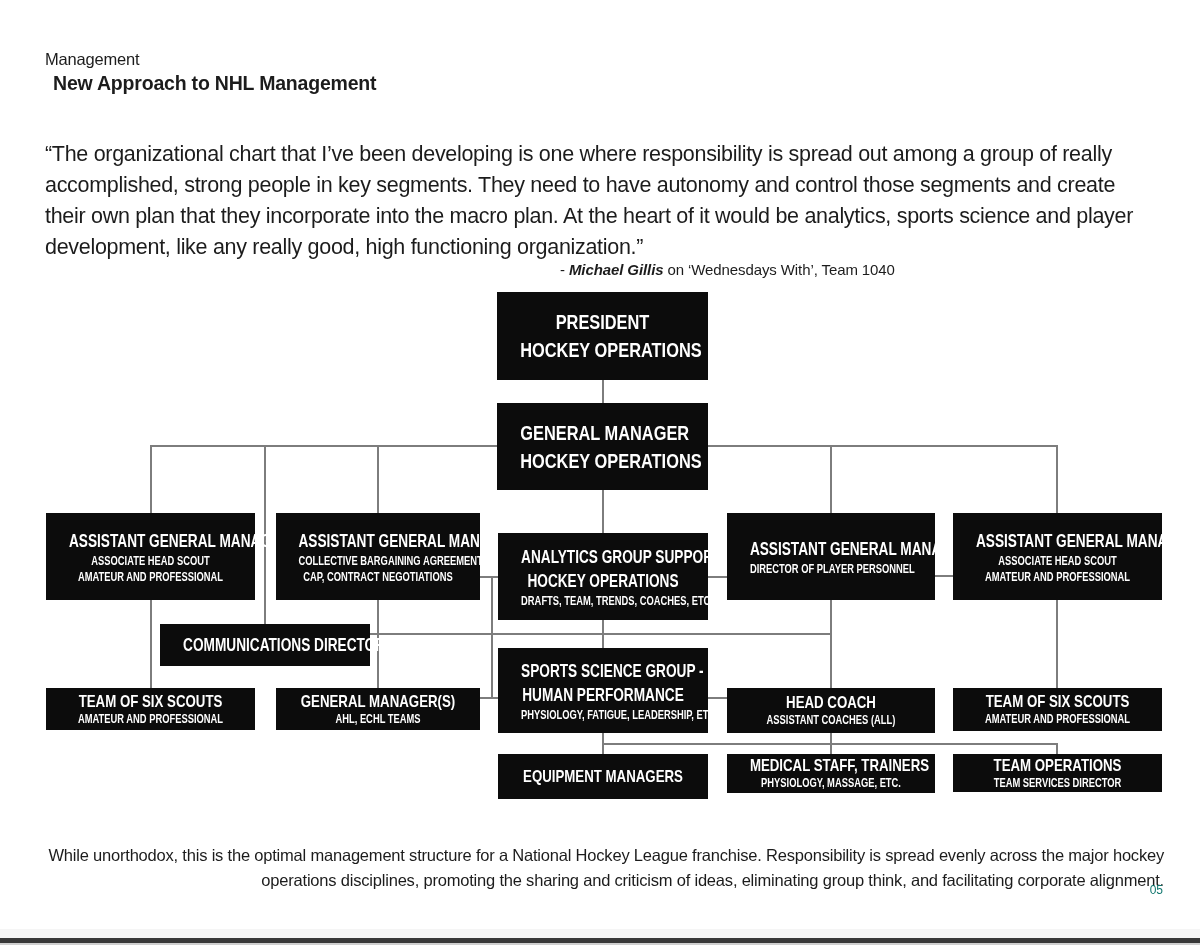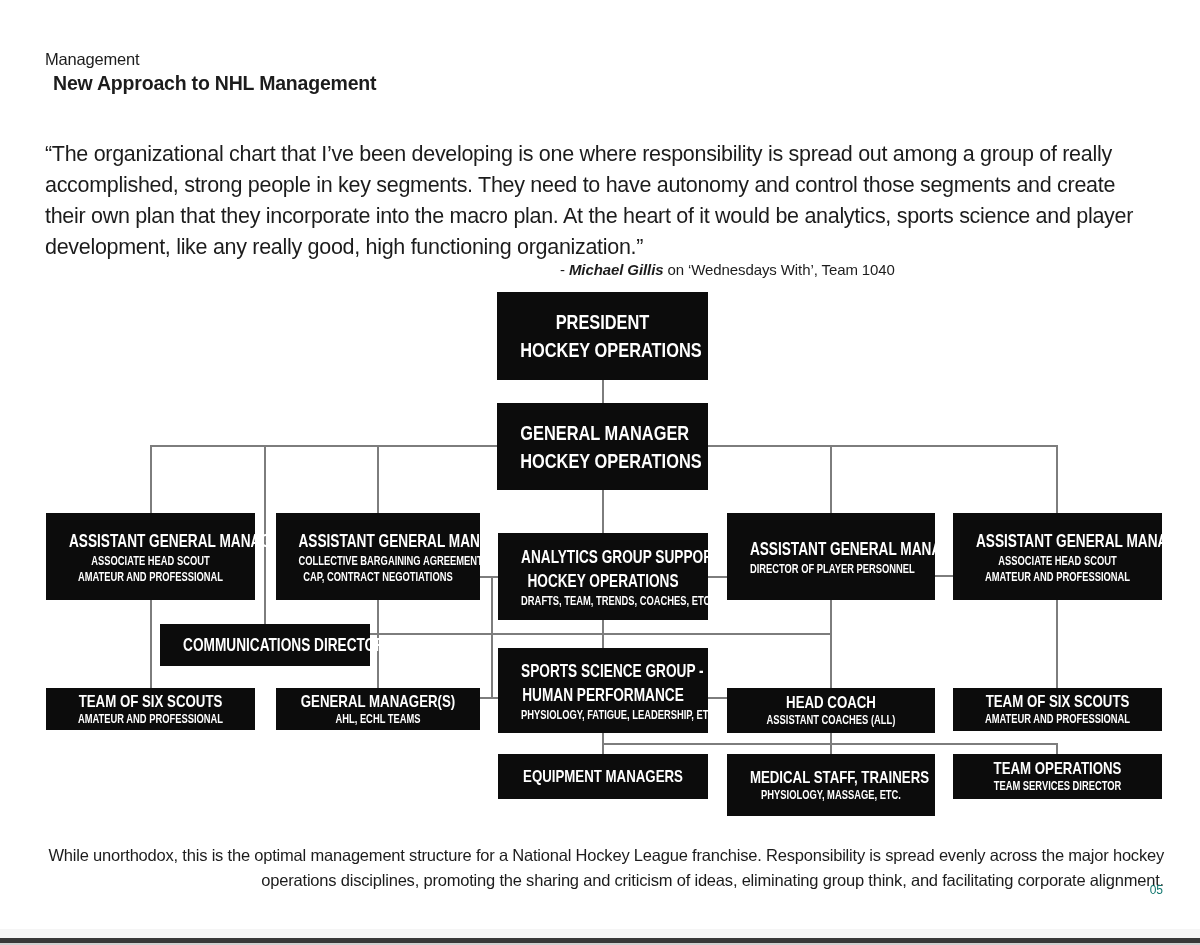--- a/index.html
+++ b/index.html
@@ -34,22 +34,22 @@
   #b-analytics{left:498px;top:533px;width:210px;height:87px}
   #b-agm3{left:727px;top:513px;width:208px;height:87px}
   #b-agm4{left:953px;top:513px;width:209px;height:87px}
   #b-comms{left:160px;top:624px;width:210px;height:42px}
   #b-sports{left:498px;top:648px;width:210px;height:85px}
   #b-scouts-l{left:46px;top:688px;width:209px;height:42px}
   #b-gms{left:276px;top:688px;width:204px;height:42px}
   #b-head-coach{left:727px;top:688px;width:208px;height:45px}
   #b-scouts-r{left:953px;top:688px;width:209px;height:43px}
   #b-equipment{left:498px;top:754px;width:210px;height:45px}
-  #b-medical{left:727px;top:754px;width:208px;height:62px}
-  #b-team-ops{left:953px;top:754px;width:209px;height:45px}
+  #b-medical{left:727px;top:754px;width:208px;height:39px}
+  #b-team-ops{left:953px;top:754px;width:209px;height:38px}
   
   .hline,.vline{position:absolute;background:#7d7d7d;z-index:1;}
   .hline{height:1.5px;}
   .vline{width:1.5px;}
   
   .edge-light{position:absolute;left:0;top:929px;width:1200px;height:9px;background:#f5f5f5;}
   .edge-dark{position:absolute;left:0;top:938px;width:1200px;height:5px;background:#383838;}
   .edge-grey{position:absolute;left:0;top:943px;width:1200px;height:2px;background:#cfcfcf;}
 </style>
 </head>

